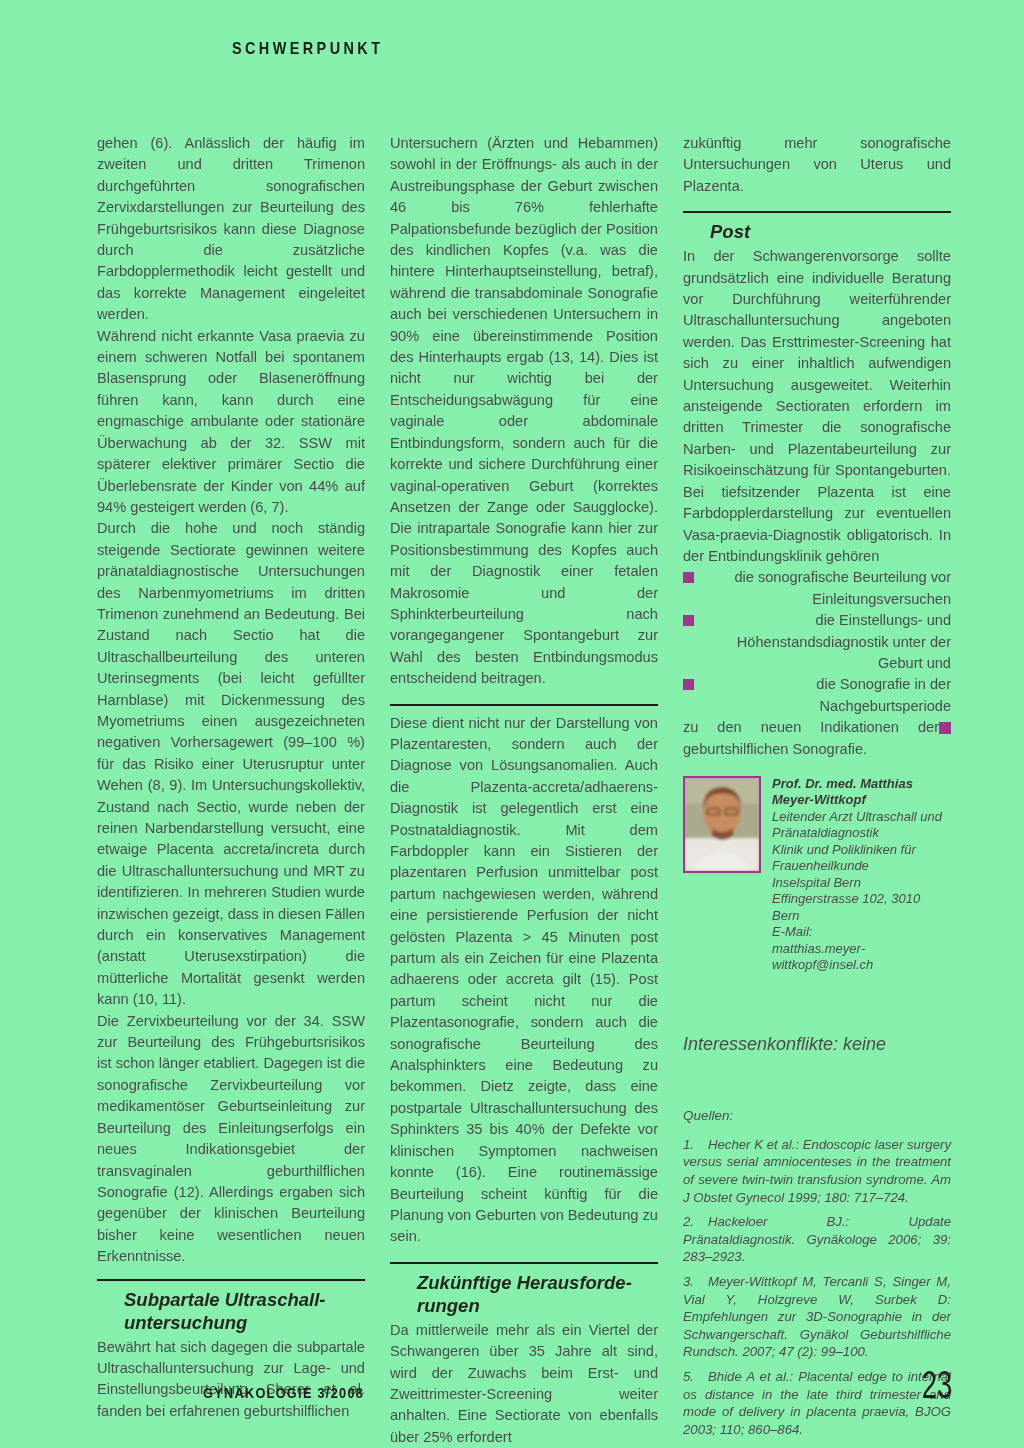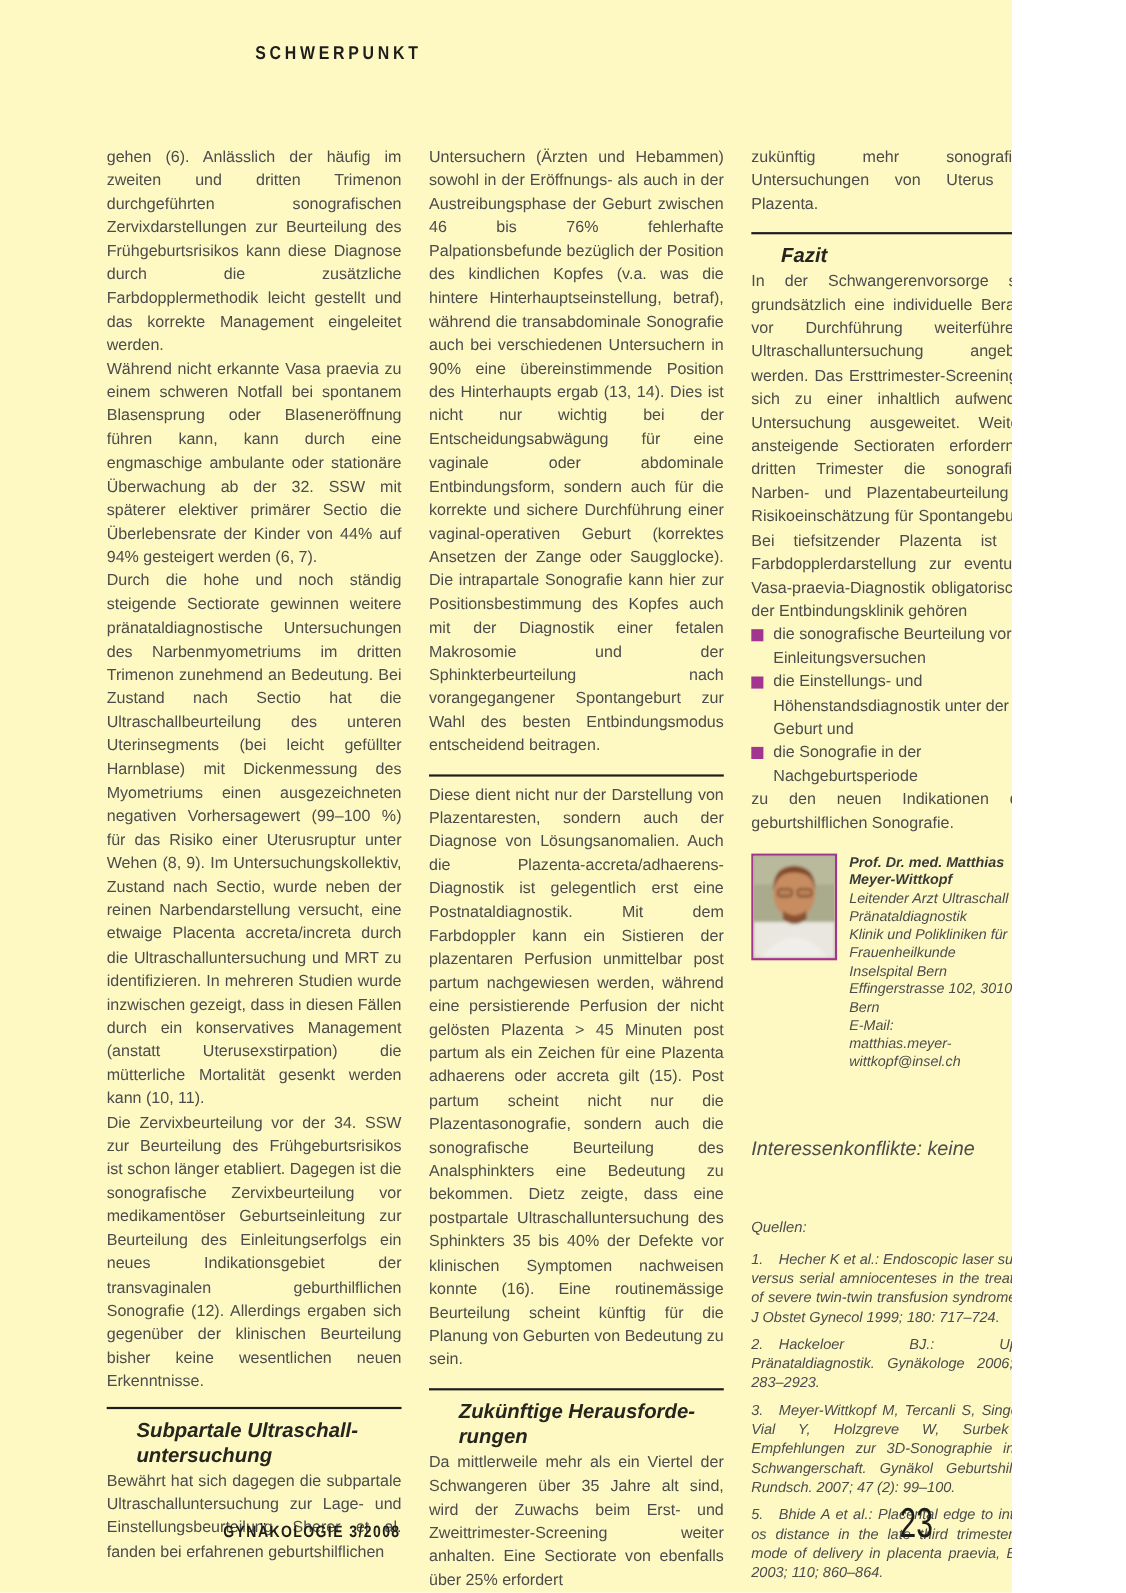--- a/index.html
+++ b/index.html
@@ -1,38 +1,38 @@
 <!DOCTYPE html>
 <html lang="de" style="--accent: #a1358f;"><head>
 <meta charset="utf-8">
 <style>
   * { margin:0; padding:0; box-sizing:border-box; }
   html,body { background:#ffffff; }
   body { width:1024px; height:1448px; font-family:"Liberation Sans", sans-serif; }
-  .page { position:relative; width:920px; height:1448px; background:#fef9c3; overflow:hidden; }
+  .page { position:relative; width:1024px; height:1448px; background:#86efac; overflow:hidden; }
 
   .masthead {
     position:absolute; left:232px; top:39px;
     font-size:17px; font-weight:bold; letter-spacing:4px; color:#1d1d1b;
     transform:scaleX(.85); transform-origin:left top; white-space:nowrap;
   }
 
   .columns { position:absolute; left:97px; top:133px; display:flex; gap:25px; }
   .col { width:268px; color:#4c4c4c; font-size:14.6px; line-height:21.4px; }
   .col p.body { text-align:justify; hyphens:auto; }
 
   .section { border-top:2px solid #1d1d1b; margin-top:14px; padding-top:7px; }
   .section.tight { margin-top:11px; }
   h2 {
     font-style:italic; font-weight:bold; color:#26261f;
     font-size:18.5px; line-height:23px; padding-left:27px; margin-bottom:3px;
   }
 
   .bullets { list-style:none; margin:0; }
-  .bullets li { display:flex; gap:9px; text-align:left; }
+  .bullets li { display:flex; gap:9px; text-align:right; }
   .sq { width:11px; height:11px; background:var(--accent,#a1358f); flex:none; margin-top:5px; }
   .bullet-text { flex:1; }
 
   .closing .endmark {
     float:right; width:12px; height:12px; margin-top:5px;
     background:var(--accent,#a1358f);
   }
 
   .author { margin-top:16px; display:flex; gap:11px; font-size:13px; font-style:italic; line-height:16.5px;justify-content:space-between; }
   .photo-frame { border:2px solid var(--accent,#a1358f); width:78px; height:97px; flex:none; }
@@ -86,21 +86,21 @@
       <div class="section">
         <h2><span>Zukünftige Herausforde-</span><br><span>rungen</span></h2>
         <p class="body">Da mittlerweile mehr als ein Viertel der Schwangeren über 35 Jahre alt sind, wird der Zuwachs beim Erst- und Zweittrimester-Screening weiter anhalten. Eine Sectiorate von ebenfalls über 25% erfordert</p>
       </div>
     </div>
 
     <div class="col">
       <p class="body">zukünftig mehr sonografische Untersuchungen von Uterus und Plazenta.</p>
 
       <div class="section">
-        <h2>Fazit</h2>
+        <h2>Post</h2>
         <p class="body">In der Schwangerenvorsorge sollte grundsätzlich eine individuelle Beratung vor Durchführung weiterführender Ultraschalluntersuchung angeboten werden. Das Ersttrimester-Screening hat sich zu einer inhaltlich aufwendigen Untersuchung ausgeweitet. Weiterhin ansteigende Sectioraten erfordern im dritten Trimester die sonografische Narben- und Plazentabeurteilung zur Risikoeinschätzung für Spontangeburten. Bei tiefsitzender Plazenta ist eine Farbdopplerdarstellung zur eventuellen Vasa-praevia-Diagnostik obligatorisch. In der Entbindungsklinik gehören</p>
         <ul class="bullets">
           <li>
             <span class="sq"></span>
             <span class="bullet-text">die sonografische Beurteilung vor Einleitungsversuchen</span>
           </li>
           <li>
             <span class="sq"></span>
             <span class="bullet-text">die Einstellungs- und Höhenstandsdiagnostik unter der Geburt und</span>
           </li>

